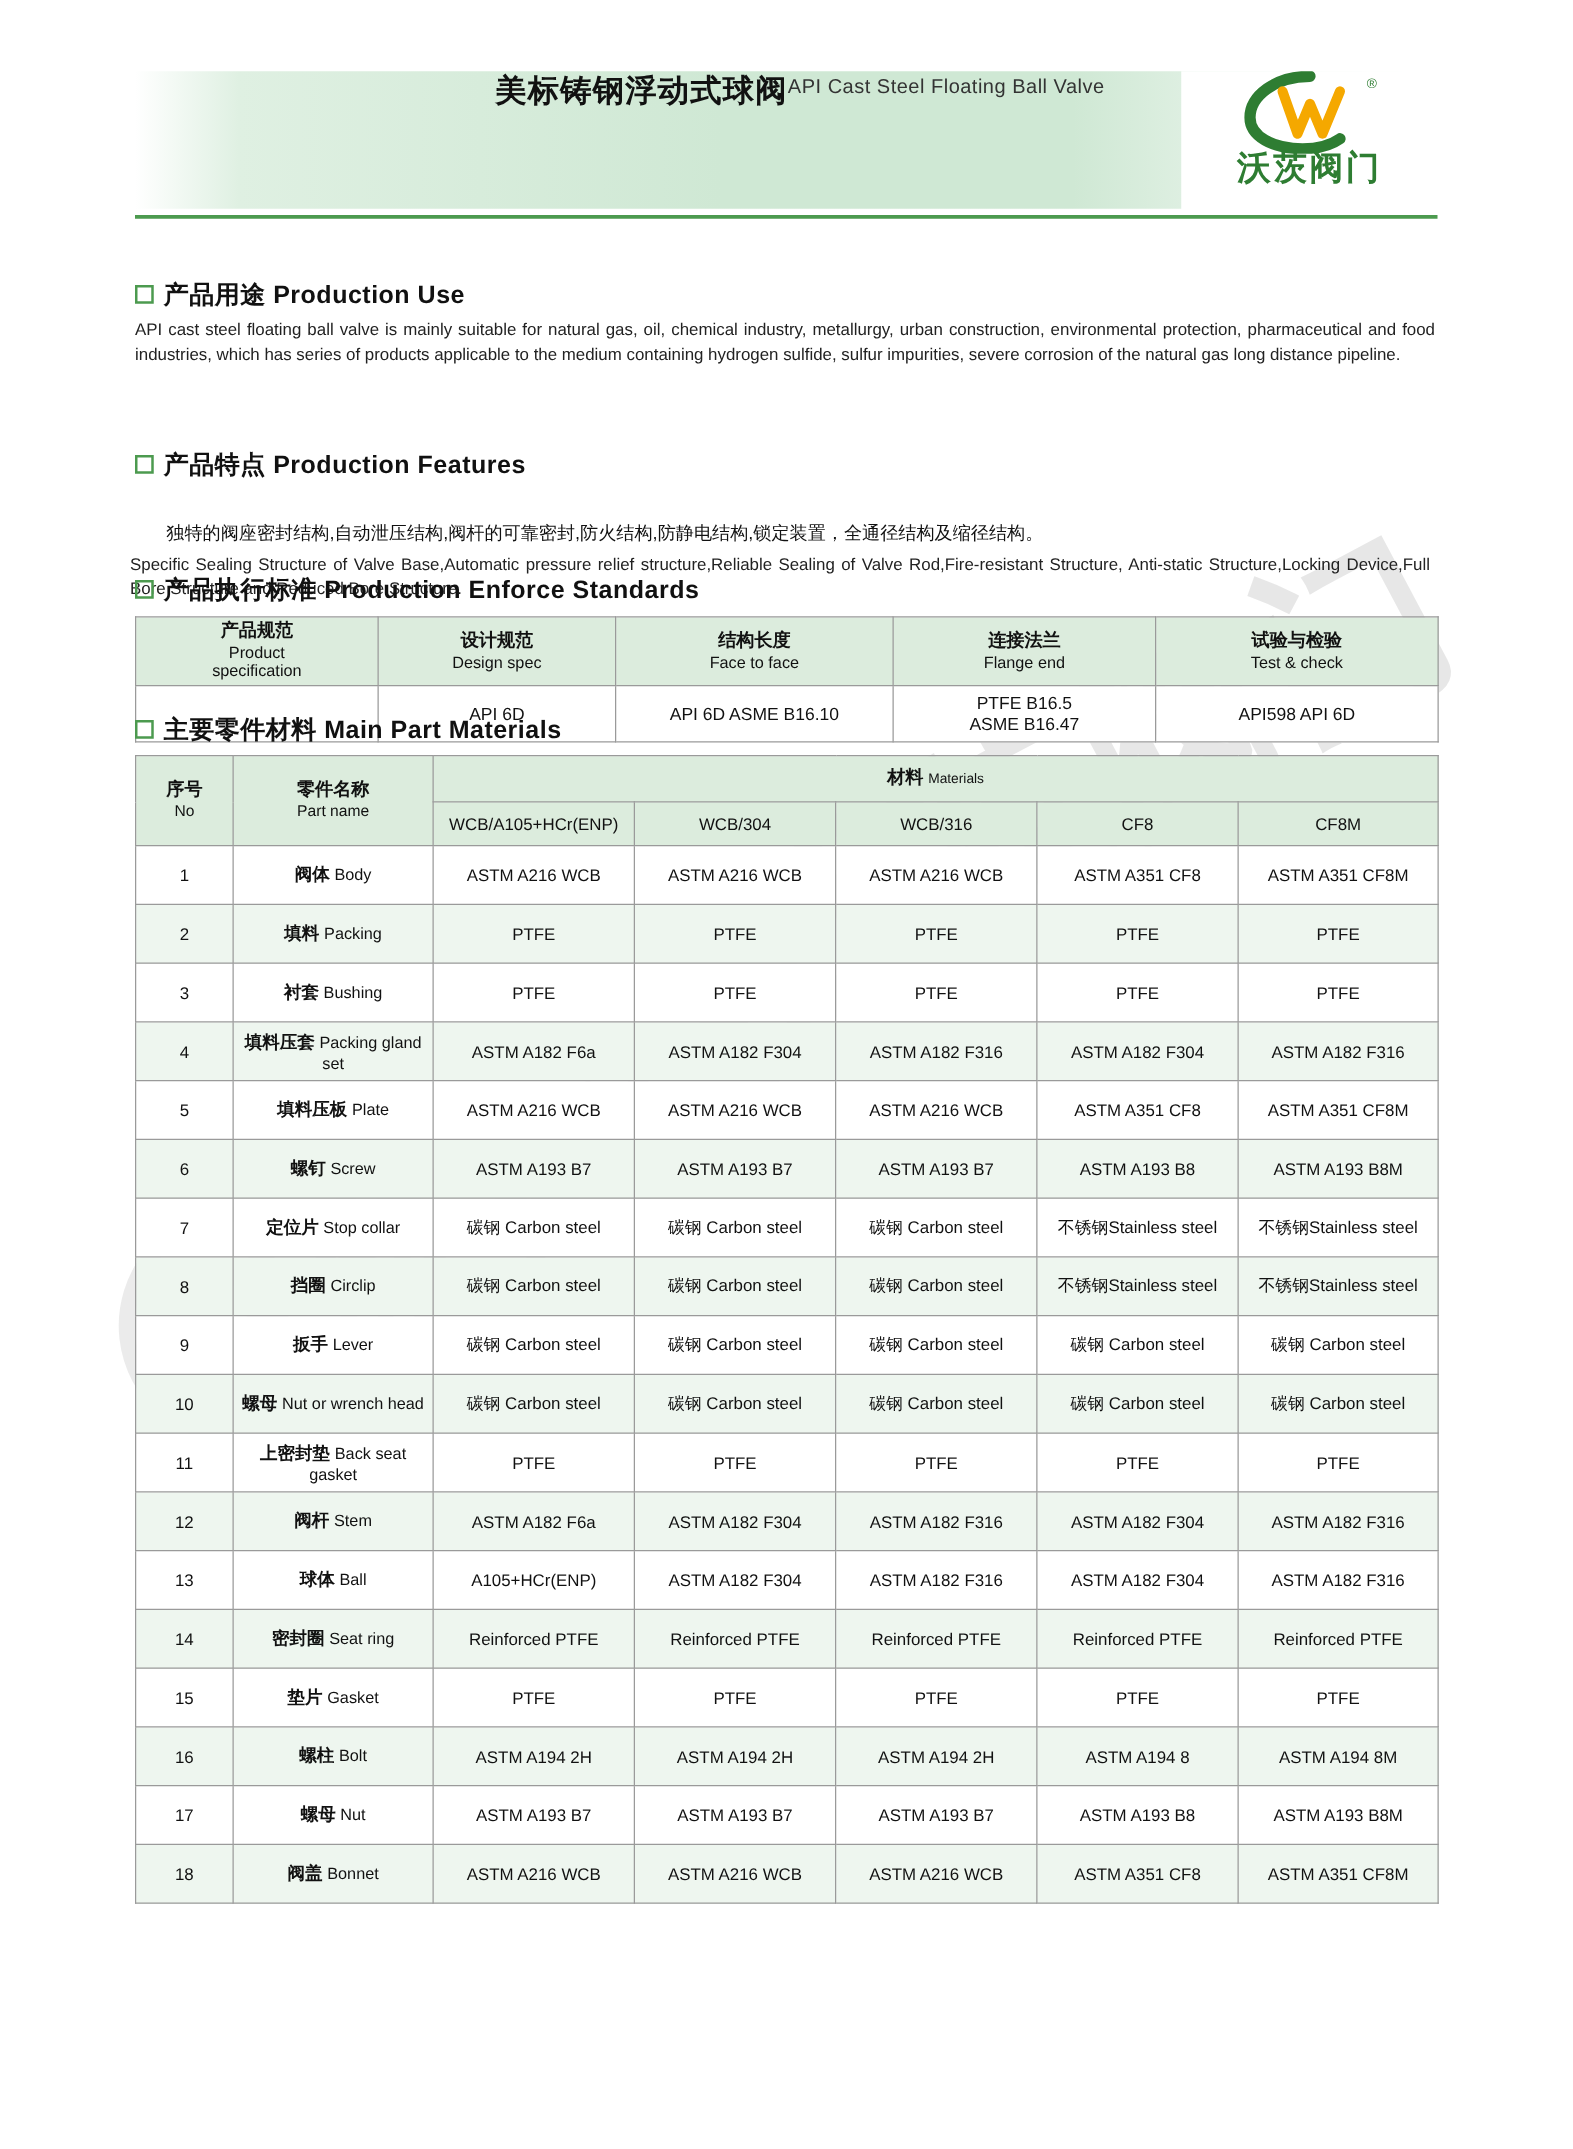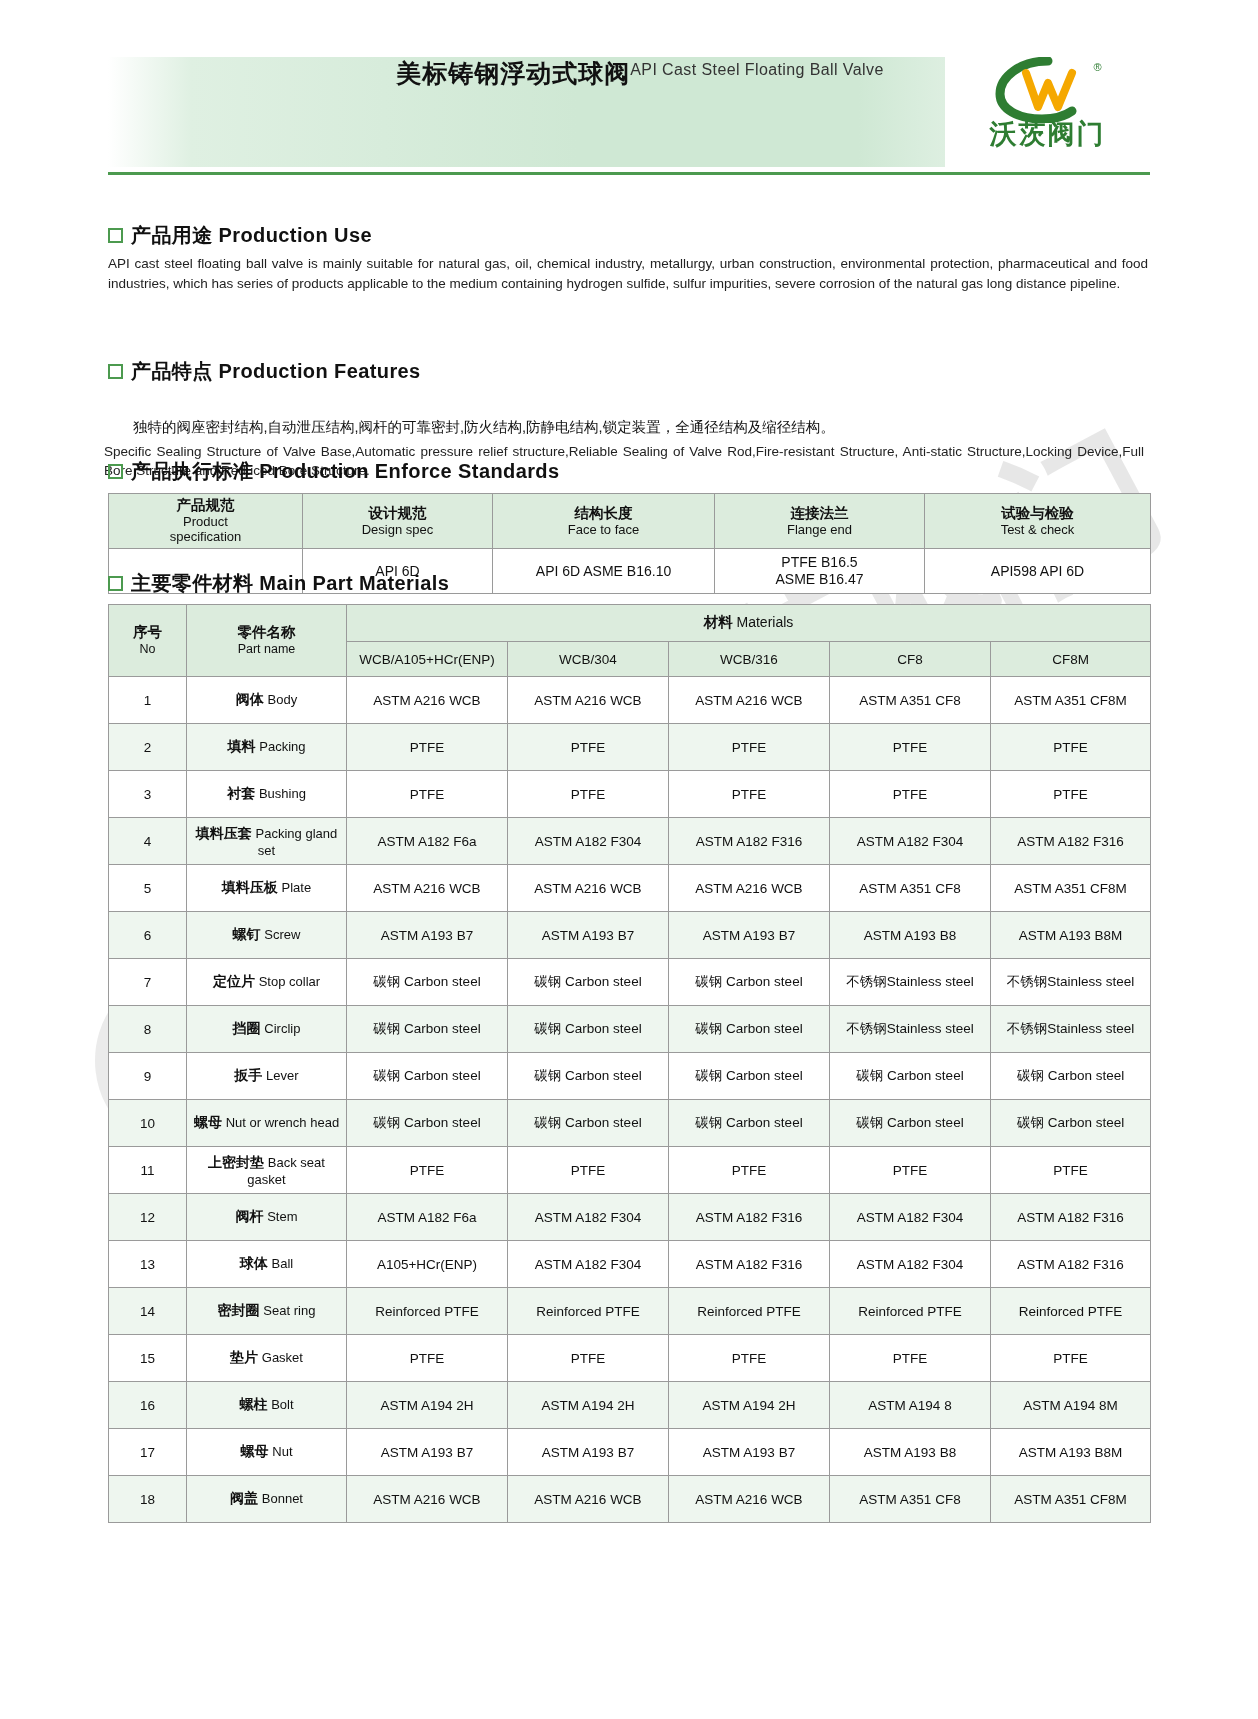--- a/index.html
+++ b/index.html
@@ -398,21 +398,21 @@
         <td class="hdr-cell no-col" rowspan="2">
           <span class="cn">序号</span>
           <span class="en">No</span>
         </td>
         <td class="hdr-cell name-col" rowspan="2">
           <span class="cn">零件名称</span>
           <span class="en">Part name</span>
         </td>
         <td class="hdr-cell mat-top" colspan="5">
           <span class="cn" style="display:inline; font-size:14.5px; font-weight:bold;">材料</span>
-          <span class="en" style="display:inline; font-size:14px;">Materials</span>
+          <span class="en" style="display:inline; font-size:11px;">Materials</span>
         </td>
       </tr>
       <tr>
         <td class="hdr-cell mat-sub">WCB/A105+HCr(ENP)</td>
         <td class="hdr-cell mat-sub">WCB/304</td>
         <td class="hdr-cell mat-sub">WCB/316</td>
         <td class="hdr-cell mat-sub">CF8</td>
         <td class="hdr-cell mat-sub">CF8M</td>
       </tr>
     <tr class="plain">

